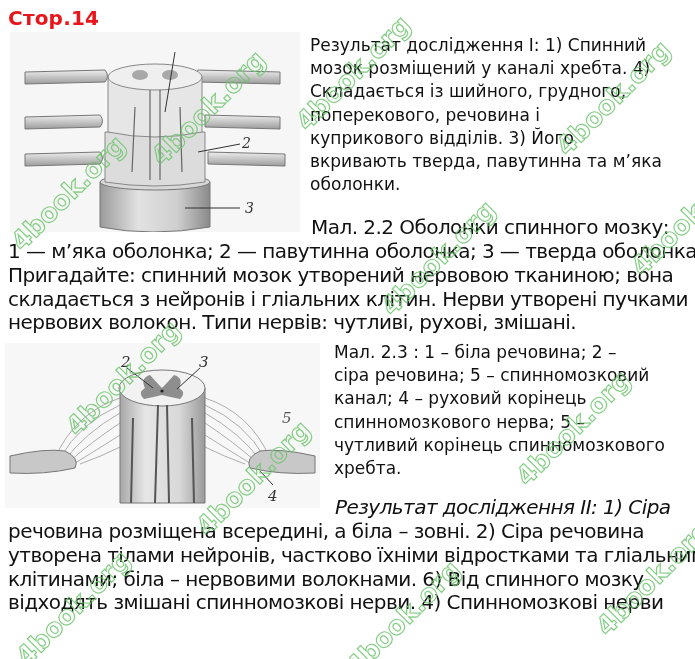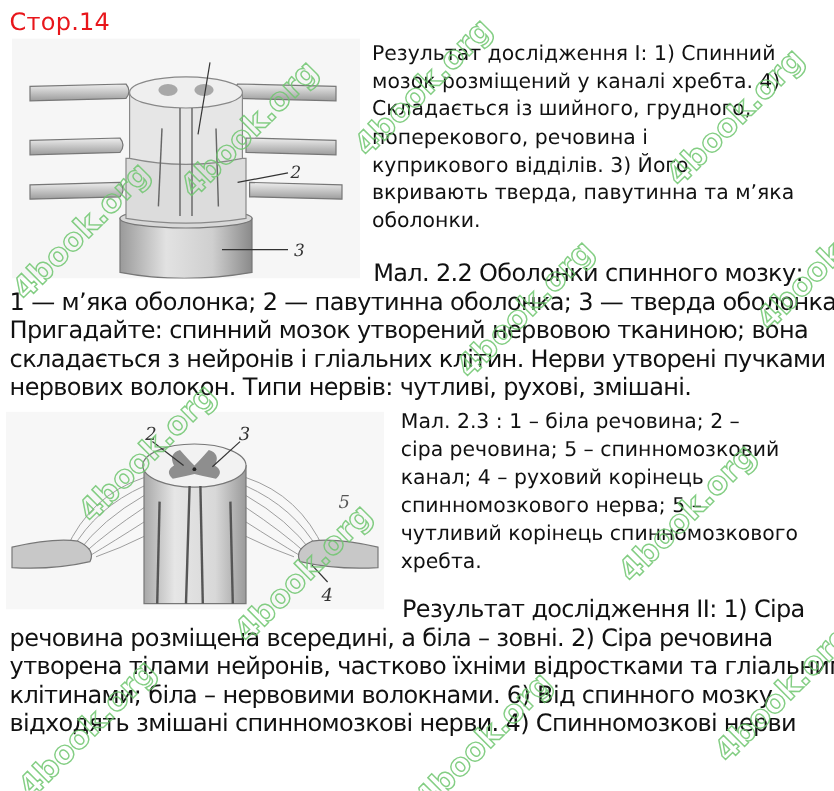--- a/index.html
+++ b/index.html
@@ -4,21 +4,21 @@
   <style>
     html, body { margin: 0; padding: 0; }
     body {
       width: 695px; height: 659px; overflow: hidden; position: relative;
       background: #ffffff;
       font-family: "DejaVu Sans", "Liberation Sans", sans-serif;
       color: #111111;
     }
     .page-num {
       position: absolute; left: 8px; top: 6px;
-      font-family: "DejaVu Sans", sans-serif; font-weight: normal;
+      font-family: "DejaVu Sans", sans-serif; font-weight: bold;
       font-size: 20px; color: #e8161b; letter-spacing: 0.2px;
     }
     .txt {
       position: absolute; font-size: 17px; line-height: 23.2px; white-space: nowrap;
       font-family: "DejaVu Sans", sans-serif;
     }
     .txt-cond {
       position: absolute; font-size: 20px; line-height: 23.8px; white-space: nowrap;
       font-family: "DejaVu Sans", sans-serif; letter-spacing: -0.55px;
       transform-origin: left top;
@@ -154,21 +154,21 @@
 
 <div class="txt" style="left:334px; top:341px;">
   <span class="line">Мал. 2.3 : 1 – біла речовина; 2 –</span>
   <span class="line">сіра речовина; 5 – спинномозковий</span>
   <span class="line">канал; 4 – руховий корінець</span>
   <span class="line">спинномозкового нерва; 5 –</span>
   <span class="line">чутливий корінець спинномозкового</span>
   <span class="line">хребта.</span>
 </div>
 
-<div class="txt-cond" style="left:335px; top:496px;">
+<div class="txt-cond" style="left:335px; top:496px;font-style:italic;">
   <span>Результат дослідження II: 1) Сіра</span>
 </div>
 <div class="txt-cond" style="left:8px; top:520px;">
   <span class="line" style="height:23.8px">речовина розміщена всередині, а біла – зовні. 2) Сіра речовина</span>
   <span class="line" style="height:23.8px">утворена тілами нейронів, частково їхніми відростками та гліальними</span>
   <span class="line" style="height:23.8px">клітинами; біла – нервовими волокнами. 6) Від спинного мозку</span>
   <span class="line" style="height:23.8px">відходять змішані спинномозкові нерви. 4) Спинномозкові нерви</span>
 </div>
 
 <div class="watermark" style="left:145px; top:150px;">4book.org</div>

